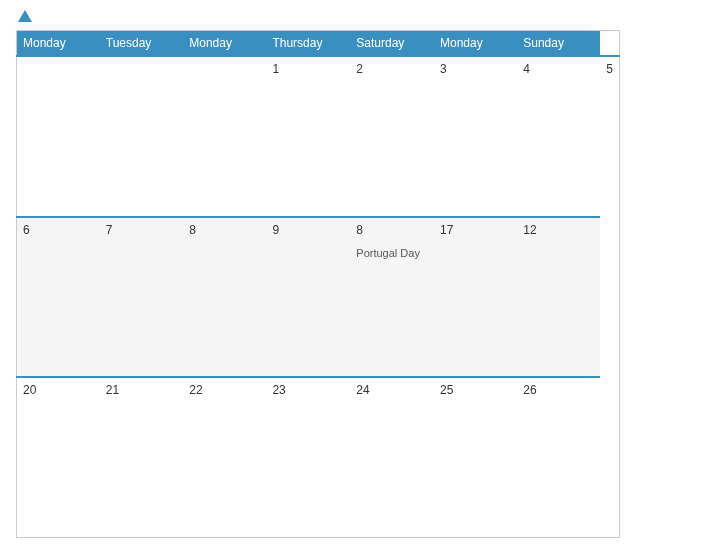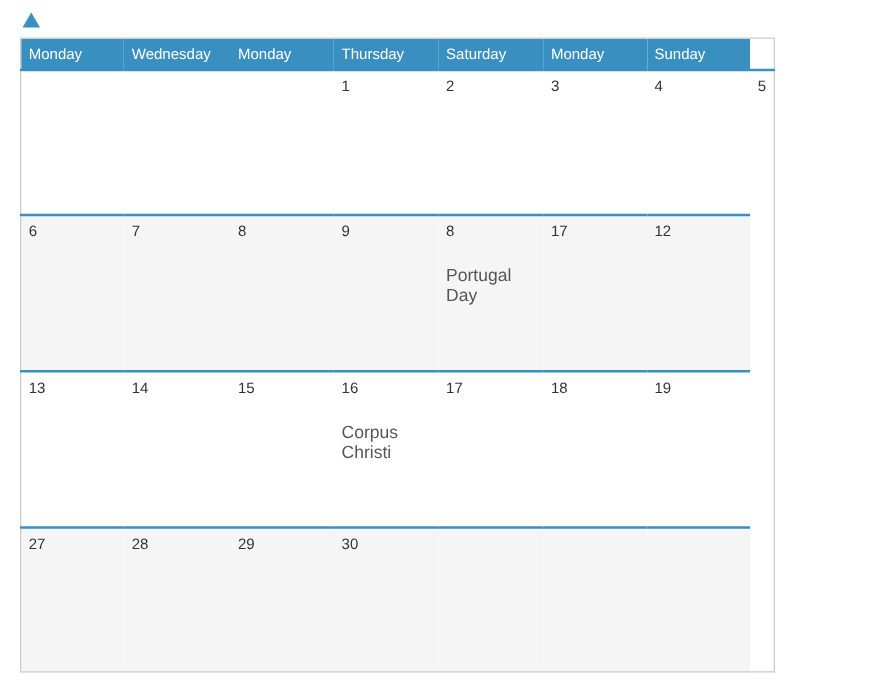--- a/index.html
+++ b/index.html
@@ -96,23 +96,23 @@
     }
     .calendar tr:nth-child(even) td {
       background: #f5f5f5;
     }
     .day-num {
       font-size: 12px;
       color: #333;
       display: block;
     }
     .event {
-      font-size: 14px;
+      font-size: 11px;
       color: #555;
-      margin-top: 20px;
+      margin-top: 10px;
       display: block;
     }
   </style>
 </head>
 <body>
 
 <div class="page">
   <div class="header">
     <div class="logo">
       <div class="logo-row">
@@ -122,21 +122,21 @@
       <span class="logo-blue"></span>
     </div>
     <div class="title"></div>
     <div class="country"></div>
   </div>
 
   <table class="calendar">
     <thead>
       <tr>
         <th>Monday</th>
-        <th>Wednesday</th>
+        <th>Tuesday</th>
         <th>Monday</th>
         <th>Thursday</th>
         <th>Saturday</th>
         <th>Monday</th>
         <th>Sunday</th>
       </tr>
     </thead>
     <tbody id="calendar-body">
     <tr>
           <td></td>
@@ -177,54 +177,36 @@
           </td>
           <td>
             <span class="day-num">17</span>
           </td>
           <td>
             <span class="day-num">12</span>
           </td>
         </tr>
         <tr>
           <td>
-            <span class="day-num">13</span>
-          </td>
-          <td>
-            <span class="day-num">14</span>
-          </td>
-          <td>
-            <span class="day-num">15</span>
-          </td>
-          <td>
-            <span class="day-num">16</span>
-            <span class="event">Corpus Christi</span>
-          </td>
-          <td>
-            <span class="day-num">17</span>
-          </td>
-          <td>
-            <span class="day-num">18</span>
-          </td>
-          <td>
-            <span class="day-num">19</span>
-          </td>
-        </tr>
-        <tr>
-          <td>
-            <span class="day-num">27</span>
-          </td>
-          <td>
-            <span class="day-num">28</span>
-          </td>
-          <td>
-            <span class="day-num">29</span>
-          </td>
-          <td>
-            <span class="day-num">30</span>
-          </td>
-          <td></td>
-          <td></td>
-          <td></td>
+            <span class="day-num">20</span>
+          </td>
+          <td>
+            <span class="day-num">21</span>
+          </td>
+          <td>
+            <span class="day-num">22</span>
+          </td>
+          <td>
+            <span class="day-num">23</span>
+          </td>
+          <td>
+            <span class="day-num">24</span>
+          </td>
+          <td>
+            <span class="day-num">25</span>
+          </td>
+          <td>
+            <span class="day-num">26</span>
+          </td>
         </tr>
       </tbody>
   </table>
 </div>
 
 </body></html>

